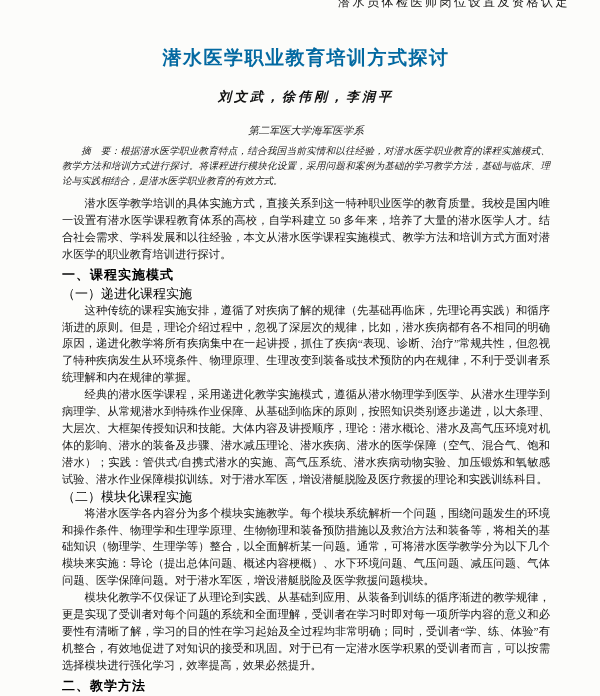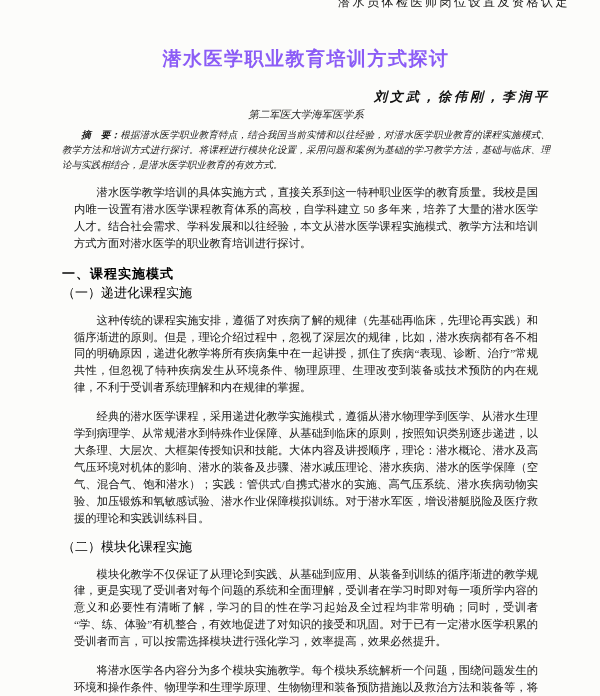--- a/index.html
+++ b/index.html
@@ -33,35 +33,35 @@
     font-family: "Liberation Serif", "DejaVu Serif", serif;
     white-space: nowrap;
   }
   .title {
     margin: 46px 0 0 0;
     text-align: center;
     font-size: 19px;
     line-height: 26px;
     font-weight: bold;
     letter-spacing: 1.5px;
-    color: #8b5cf6;
-    font-family: Liberation Serif, serif;
+    color: #0369a1;
+    font-family: Liberation Mono, monospace;
   }
   .authors {
     margin-top: 16px;
-    text-align: right;
+    text-align: center;
     font-size: 13px;
     line-height: 17px;
     font-weight: bold;
     font-style: italic;
     letter-spacing: 3px;
     color: #111;
   }
   .affiliation {
-    margin-top: 3px;
+    margin-top: 19px;
     text-align: center;
     font-size: 10.5px;
     line-height: 14px;
     font-style: italic;
     color: #1c1c1c;
   }
   .abstract {
     margin: 5px 0 0 0;
     font-size: 9.6px;
     line-height: 15px;
@@ -71,31 +71,31 @@
     color: #1c1c1c;
   }
   .keywords {
     margin: 4px 0 0 0;
     font-size: 9.6px;
     line-height: 15px;
     text-indent: 2em;
     font-style: italic;
     color: #1c1c1c;
   }
-  .label { font-weight: bold; }
+  .label { font-weight: normal; }
   .kw-text { letter-spacing: 0.5px; }
   .body-text {
     margin-top: 7px;
     font-size: 11.3px;
     line-height: 16.9px;
     text-align: justify;
     color: #161616;
   }
   .body-text p {
-    margin: 12px;
+    margin: 0;
     text-indent: 2em;
   }
   h2.sec-heading {
     margin: 2px 0 1px 0;
     font-size: 13px;
     line-height: 20px;
     font-weight: bold;
     color: #000;
     text-indent: 0;
     font-family: "Liberation Sans", "DejaVu Sans", sans-serif;
@@ -133,21 +133,21 @@
     <h2 class="sec-heading">一、课程实施模式</h2>
 
     <h3 class="subsec-heading">（一）递进化课程实施</h3>
 
     <p>这种传统的课程实施安排，遵循了对疾病了解的规律（先基础再临床，先理论再实践）和循序渐进的原则。但是，理论介绍过程中，忽视了深层次的规律，比如，潜水疾病都有各不相同的明确原因，递进化教学将所有疾病集中在一起讲授，抓住了疾病“表现、诊断、治疗”常规共性，但忽视了特种疾病发生从环境条件、物理原理、生理改变到装备或技术预防的内在规律，不利于受训者系统理解和内在规律的掌握。</p>
 
     <p>经典的潜水医学课程，采用递进化教学实施模式，遵循从潜水物理学到医学、从潜水生理学到病理学、从常规潜水到特殊作业保障、从基础到临床的原则，按照知识类别逐步递进，以大条理、大层次、大框架传授知识和技能。大体内容及讲授顺序，理论：潜水概论、潜水及高气压环境对机体的影响、潜水的装备及步骤、潜水减压理论、潜水疾病、潜水的医学保障（空气、混合气、饱和潜水）；实践：管供式/自携式潜水的实施、高气压系统、潜水疾病动物实验、加压锻炼和氧敏感试验、潜水作业保障模拟训练。对于潜水军医，增设潜艇脱险及医疗救援的理论和实践训练科目。</p>
 
     <h3 class="subsec-heading">（二）模块化课程实施</h3>
 
+    <p>将潜水医学各内容分为多个模块实施教学。每个模块系统解析一个问题，围绕问题发生的环境和操作条件、物理学和生理学原理、生物物理和装备预防措施以及救治方法和装备等，将相关的基础知识（物理学、生理学等）整合，以全面解析某一问题。通常，可将潜水医学教学分为以下几个模块来实施：导论（提出总体问题、概述内容梗概）、水下环境问题、气压问题、减压问题、气体问题、医学保障问题。对于潜水军医，增设潜艇脱险及医学救援问题模块。</p>
+
     <p>模块化教学不仅保证了从理论到实践、从基础到应用、从装备到训练的循序渐进的教学规律，更是实现了受训者对每个问题的系统和全面理解，受训者在学习时即对每一项所学内容的意义和必要性有清晰了解，学习的目的性在学习起始及全过程均非常明确；同时，受训者“学、练、体验”有机整合，有效地促进了对知识的接受和巩固。对于已有一定潜水医学积累的受训者而言，可以按需选择模块进行强化学习，效率提高，效果必然提升。</p>
-
-    <p>将潜水医学各内容分为多个模块实施教学。每个模块系统解析一个问题，围绕问题发生的环境和操作条件、物理学和生理学原理、生物物理和装备预防措施以及救治方法和装备等，将相关的基础知识（物理学、生理学等）整合，以全面解析某一问题。通常，可将潜水医学教学分为以下几个模块来实施：导论（提出总体问题、概述内容梗概）、水下环境问题、气压问题、减压问题、气体问题、医学保障问题。对于潜水军医，增设潜艇脱险及医学救援问题模块。</p>
 
     <h2 class="sec-heading">二、教学方法</h2>
 
   </div>
 
 </div>
 
 </body></html>

